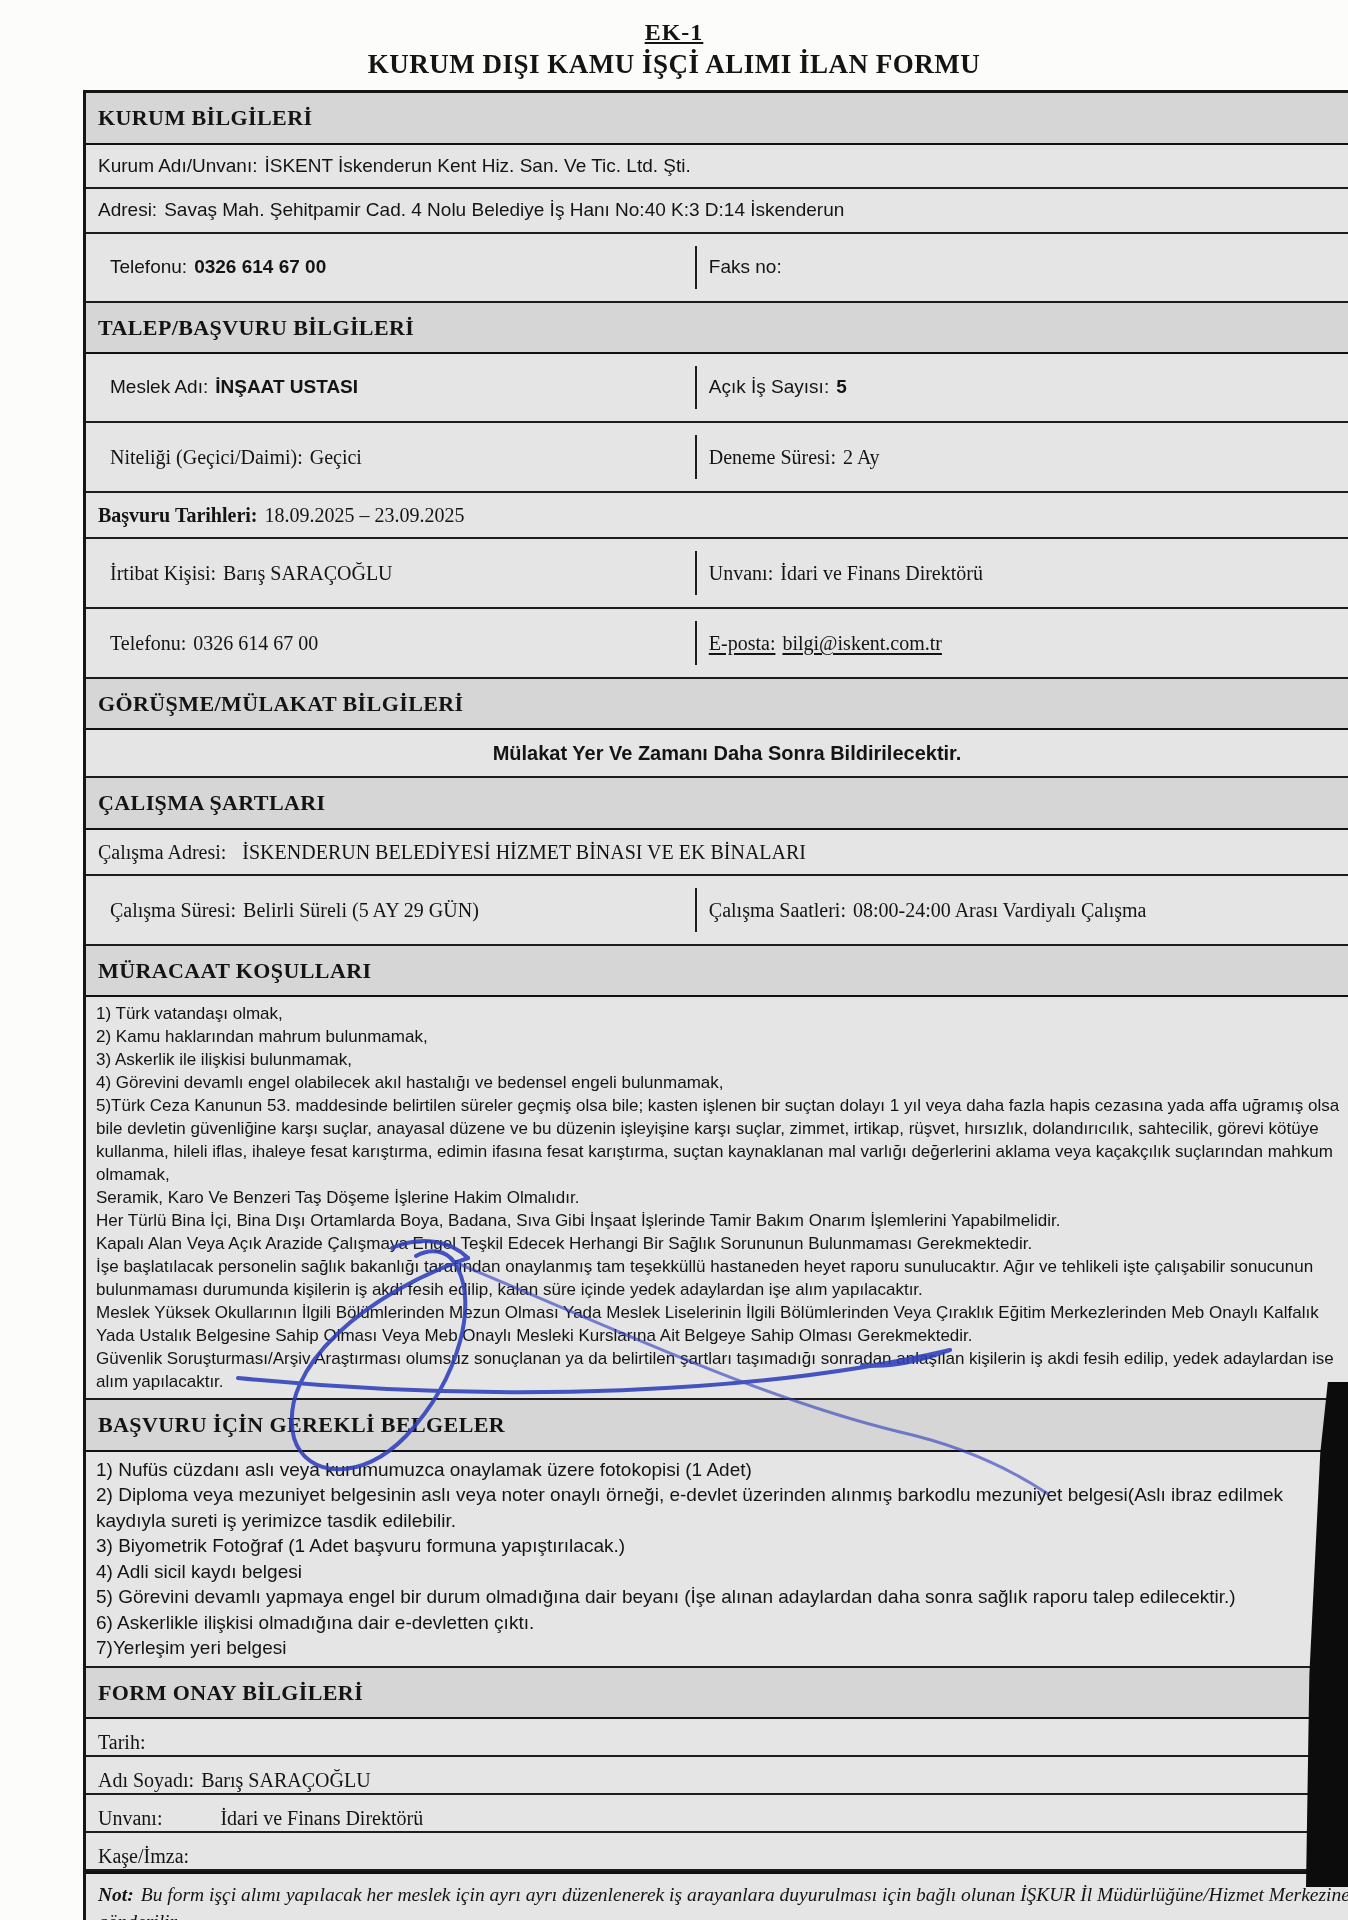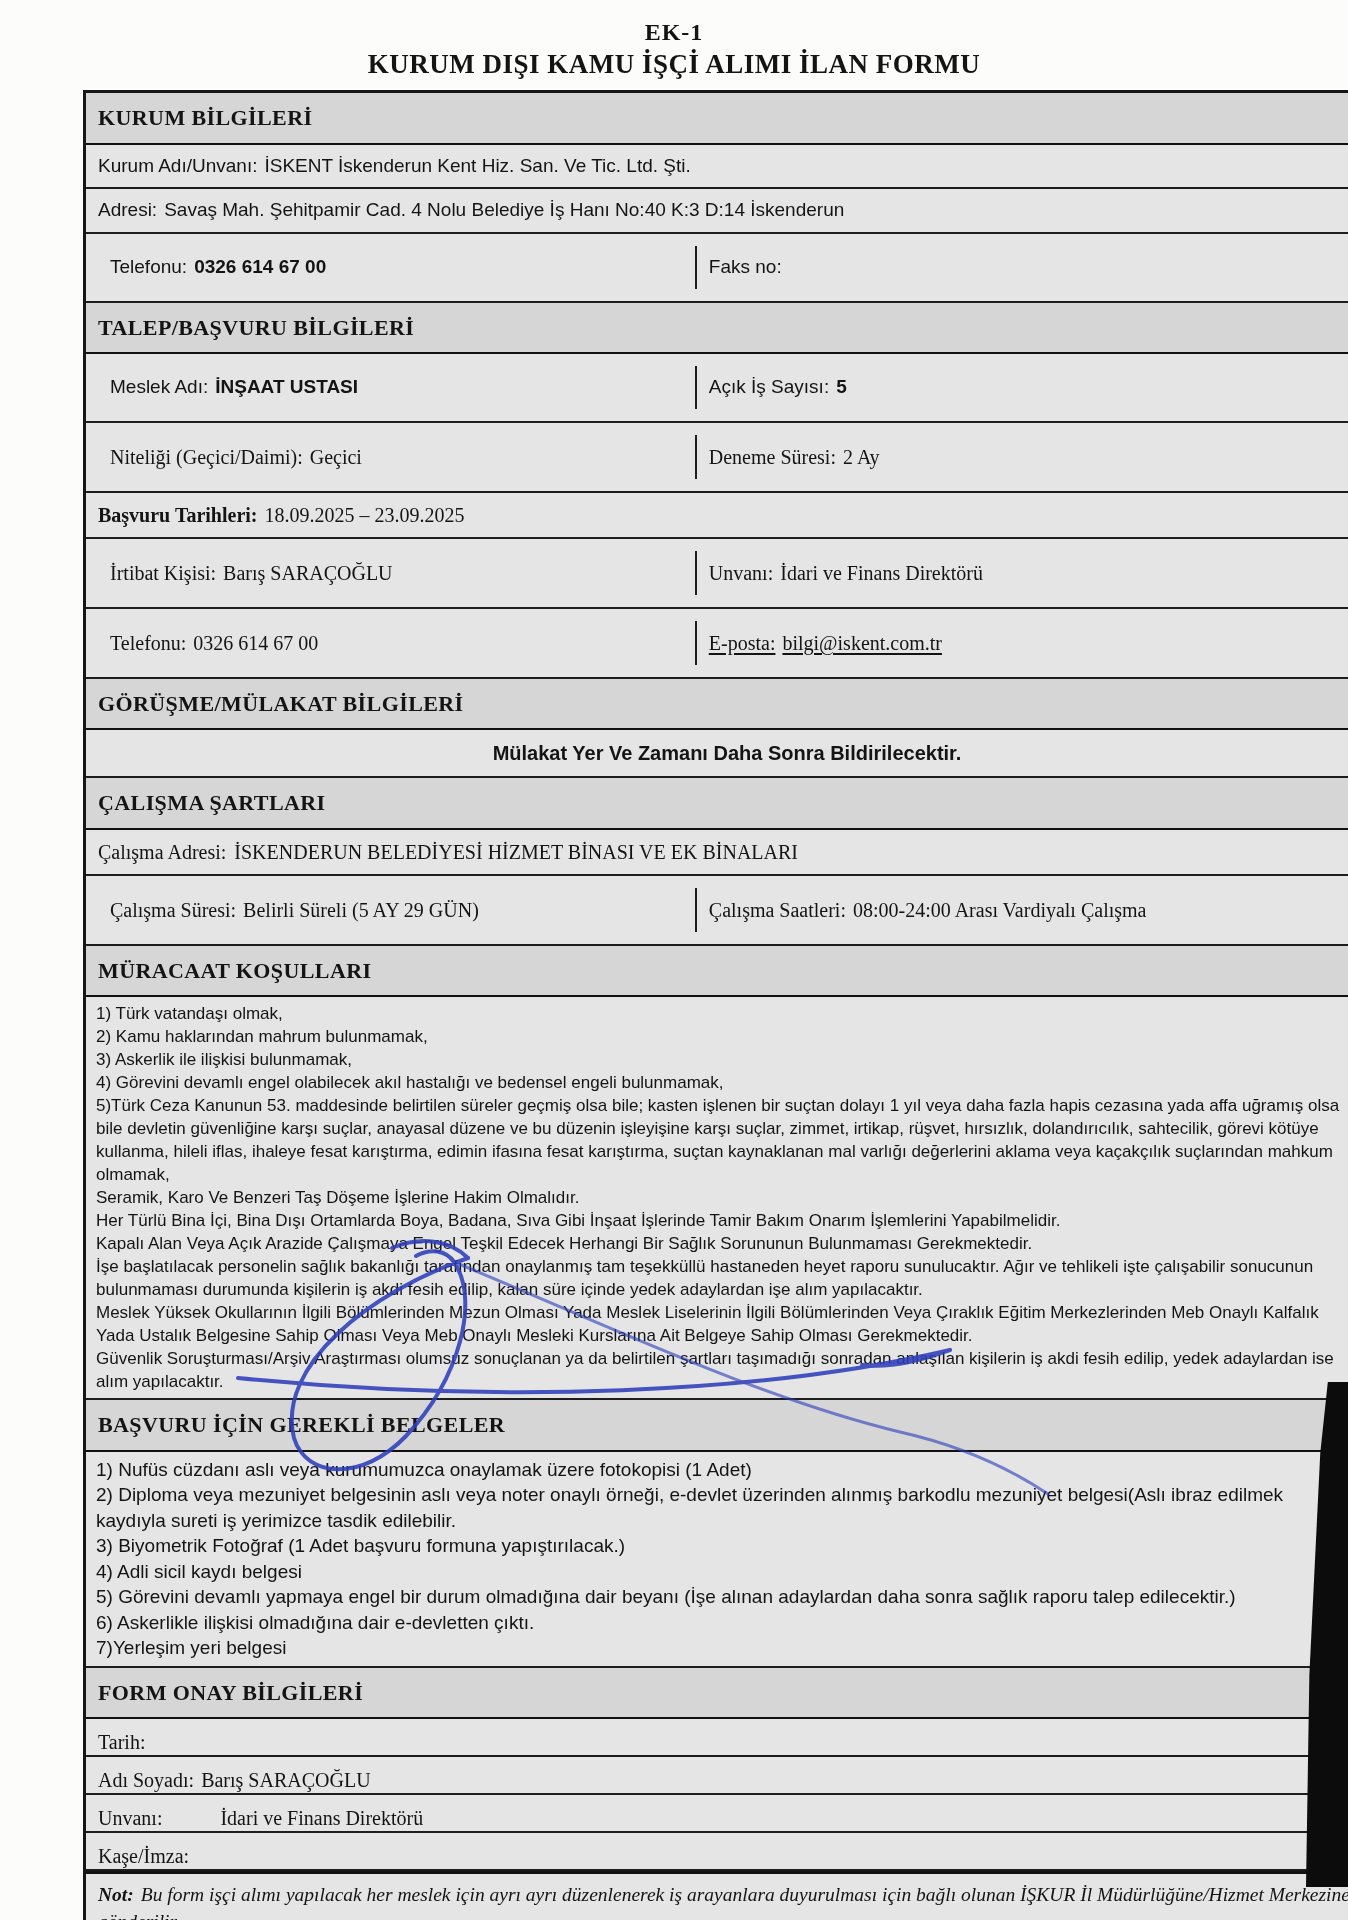--- a/index.html
+++ b/index.html
@@ -7,21 +7,21 @@
     position:relative;
     width:1348px;height:1920px;
     margin:0 auto;
     background:#fcfcfa;
     overflow:hidden;
     color:#141414;
     font-family:"Liberation Sans",sans-serif;
   }
   
   .title-block{position:absolute;top:18px;left:0;width:100%;text-align:center;}
-  .ek-code{font:700 24px/1.2 "Liberation Serif",serif;letter-spacing:1px;}
+  .ek-code{font:700 24px/1.2 "Liberation Serif",serif;letter-spacing:1px;text-decoration:underline;}
   .form-title{font:700 27px/1.3 "Liberation Serif",serif;letter-spacing:.5px;}
   
   .form-table{
     position:absolute;left:83px;top:90px;width:1288px;
     border:3px solid #161616;
     background:#e5e5e5;
     box-sizing:border-box;
   }
   .row{border-bottom:2.4px solid #1d1d1d;padding:9px 12px;box-sizing:border-box;}
   .row:last-child{border-bottom:none;}
@@ -32,21 +32,21 @@
     padding:11px 12px;
     border-bottom:2.8px solid #111;
   }
   .cols{display:flex;padding:12px;justify-content:space-between;}
   .cell{flex:0 0 47.6%;padding:9px 12px;border-right:2.4px solid #1d1d1d;box-sizing:border-box;}
   .cell.r{flex:1 1 auto;border-right:none;}
   .sans{font:400 19px/1.3 "Liberation Sans",sans-serif;}
   .serif{font:400 20px/1.3 "Liberation Serif",serif;}
   .b{font-weight:700;}
   .lbl{margin-right:7px;}
-  .tight .lbl{margin-right:8px;}
+  .tight .lbl{margin-right:16px;}
   .wide-gap .lbl{margin-right:58px;}
   .center-bold{text-align:center;font:700 20px/1.3 "Liberation Sans",sans-serif;padding:10px 12px;}
   .u{text-decoration:underline;text-underline-offset:3px;}
   
   .listing{padding:5px 10px;}
   .listing ul{margin:0;padding:0;list-style:none;}
   .muracaat-list li{font:400 17px/23px "Liberation Sans",sans-serif;}
   .belgeler-list li{font:400 19px/25.5px "Liberation Sans",sans-serif;}
   .onay-row{font:400 20px/1.3 "Liberation Serif",serif;padding:10px 12px 0;}
   .note-row{

